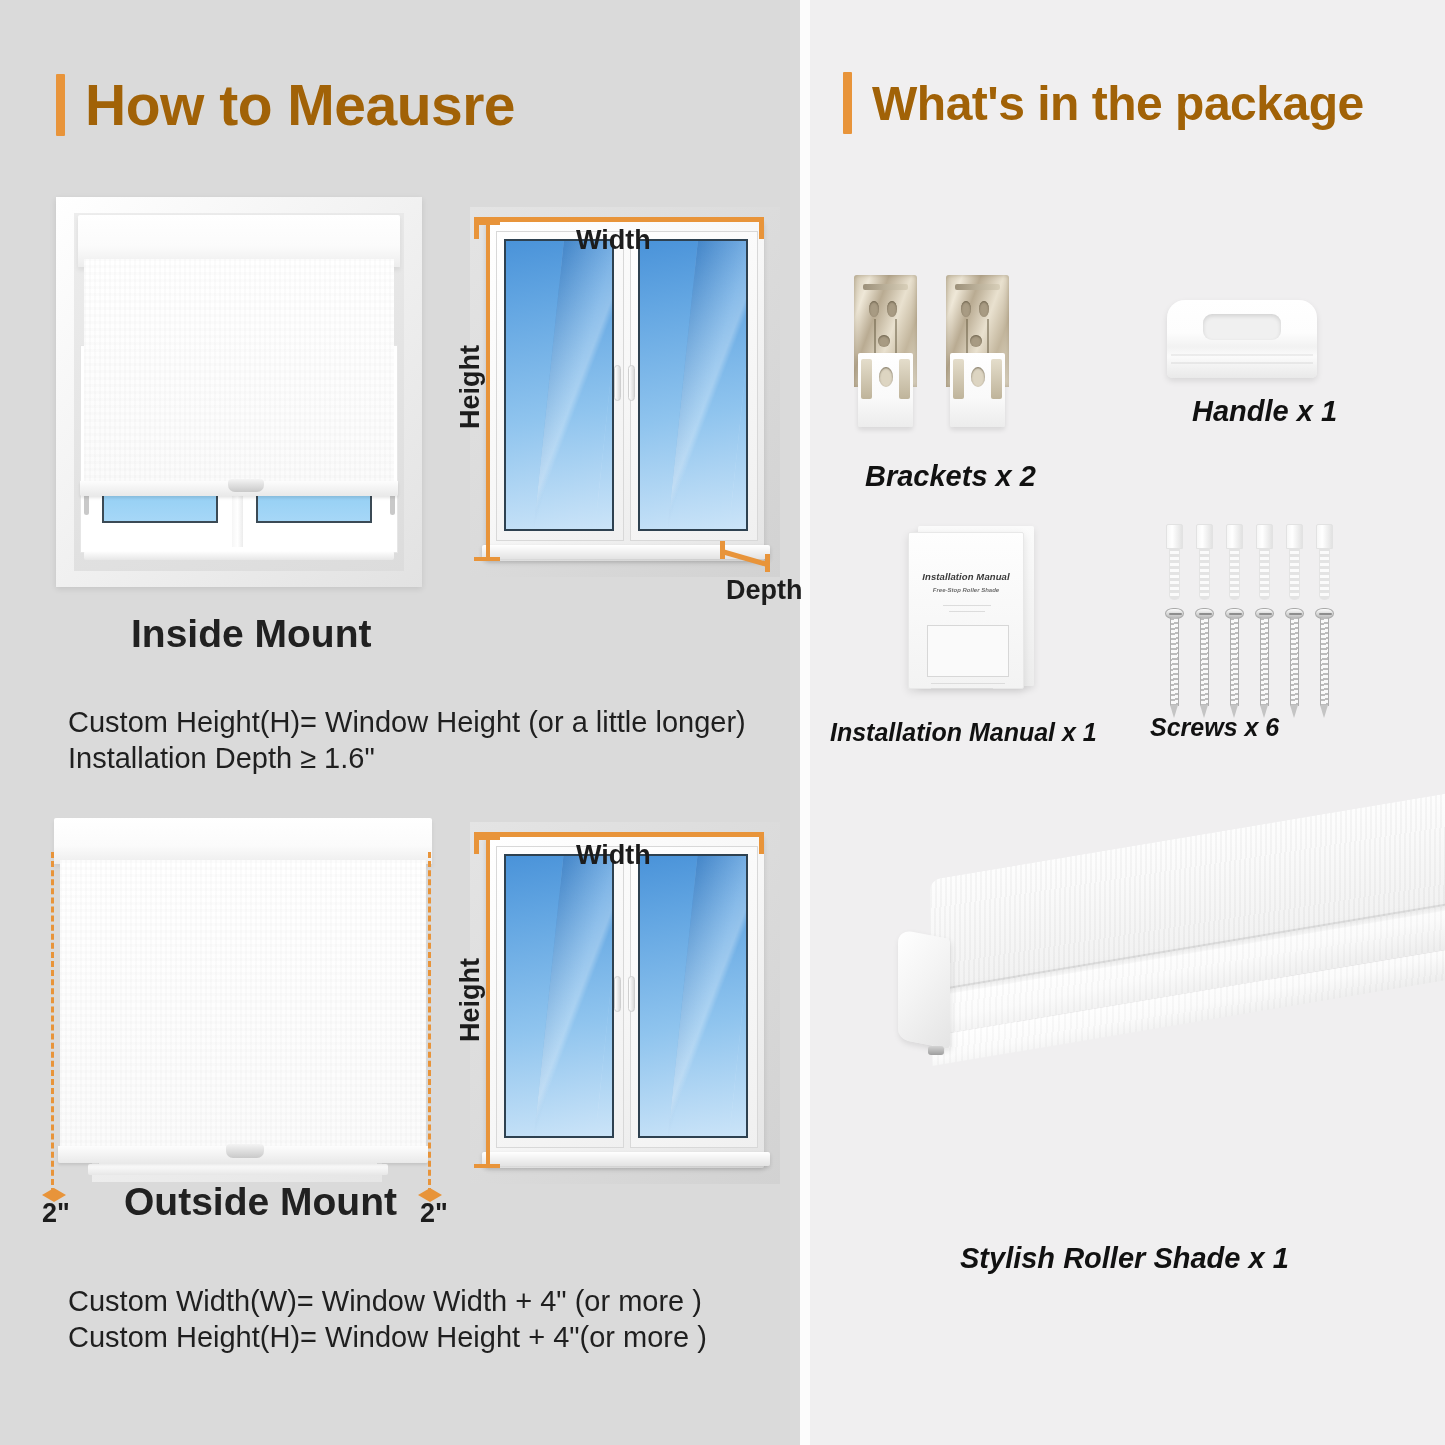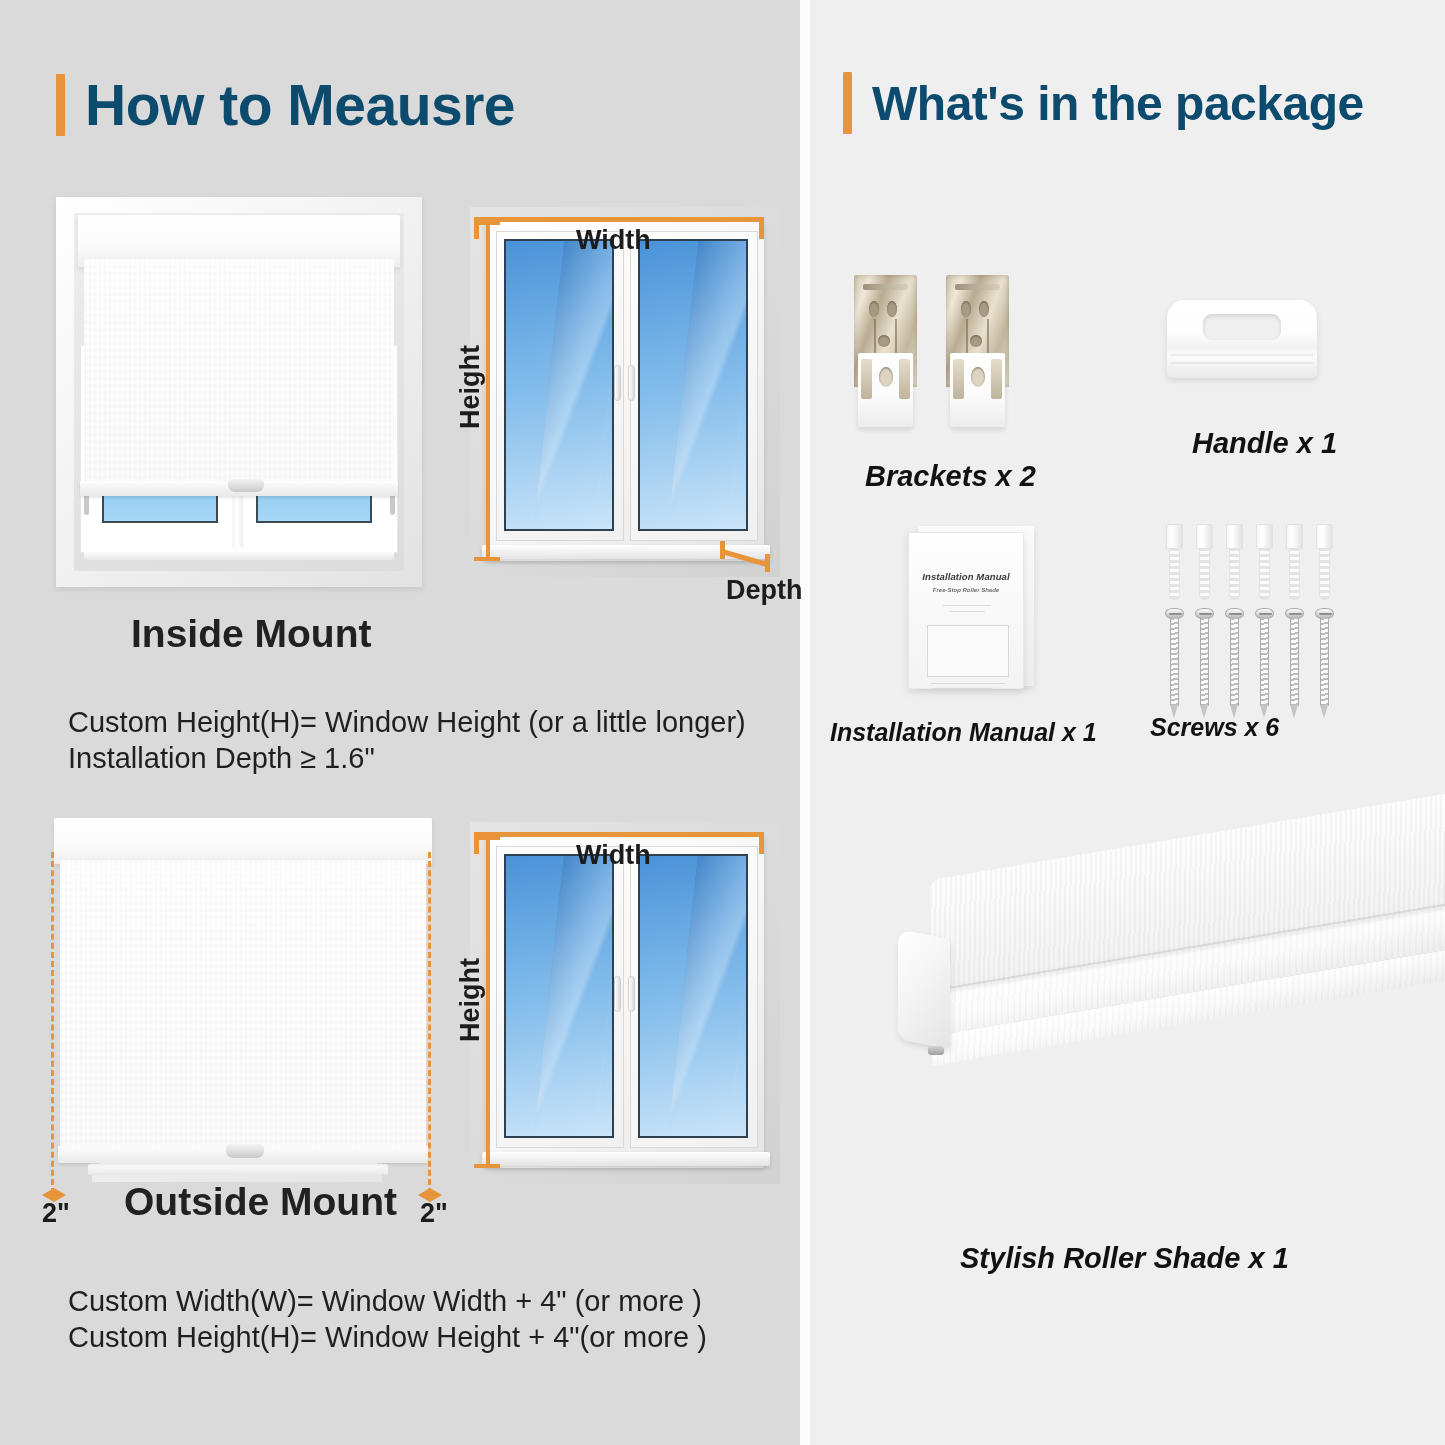--- a/index.html
+++ b/index.html
@@ -17,21 +17,21 @@
 
   
   .panel-left  { position: relative; width: 800px;  height: 1445px; background: #dadada; }
   .panel-divider { width: 10px; height: 1445px; background: #fcfcfc; }
   .panel-right { position: relative; width: 635px;  height: 1445px; background: #f0eff0; }
 
   
   .heading { position: absolute; display: flex; align-items: center; gap: 20px; }
   .heading .accent-bar { width: 9px; height: 62px; background: #e8943a; border-radius: 1px; }
   .heading .heading-text {
-    font-size: 57px; font-weight: bold; color: #0c4a6e;
+    font-size: 57px; font-weight: bold; color: #a16207;
     letter-spacing: -0.5px; white-space: nowrap;
   }
   #heading-left  { left: 56px;  top: 72px; }
   #heading-right { left: 33px;  top: 72px; }
   #heading-right .heading-text { font-size: 48px; }
 
   
   .shade-window { position: absolute; }
   .sw-outerframe {
     position: absolute; inset: 0;
@@ -444,21 +444,21 @@
       </div>
     </div>
     <div class="pkg-label big" style="left:55px; top:460px;">Brackets x 2</div>
 
     <div style="position:absolute; left:345px; top:292px; width:180px; height:100px;">
       <div class="handle-shape" style="left:12px; top:8px; width:150px; height:78px;"></div>
       <div class="handle-slot" style="left:48px; top:22px; width:78px; height:26px;"></div>
       <div class="handle-groove" style="left:16px; top:62px; width:142px;"></div>
       <div class="handle-groove" style="left:16px; top:70px; width:142px;"></div>
     </div>
-    <div class="pkg-label big" style="left:382px; top:395px;margin-top:32px;">Handle x 1</div>
+    <div class="pkg-label big" style="left:382px; top:395px;">Handle x 1</div>
 
     <div style="position:absolute; left:92px; top:522px; width:170px; height:170px;">
       <div class="manual-back" style="left:16px; top:4px; width:116px; height:160px;"></div>
       <div class="manual-front" style="left:6px; top:10px; width:116px; height:157px;">
         <div class="manual-title" style="top:38px;">Installation Manual</div>
         <div class="manual-sub" style="top:54px;">Free-Stop Roller Shade</div>
         <div class="manual-rule" style="left:34px; top:72px; width:48px;"></div>
         <div class="manual-rule" style="left:40px; top:78px; width:36px;"></div>
         <div class="manual-box" style="left:18px; top:92px; width:82px; height:52px;"></div>
         <div class="manual-rule" style="left:22px; top:150px; width:74px;"></div>

